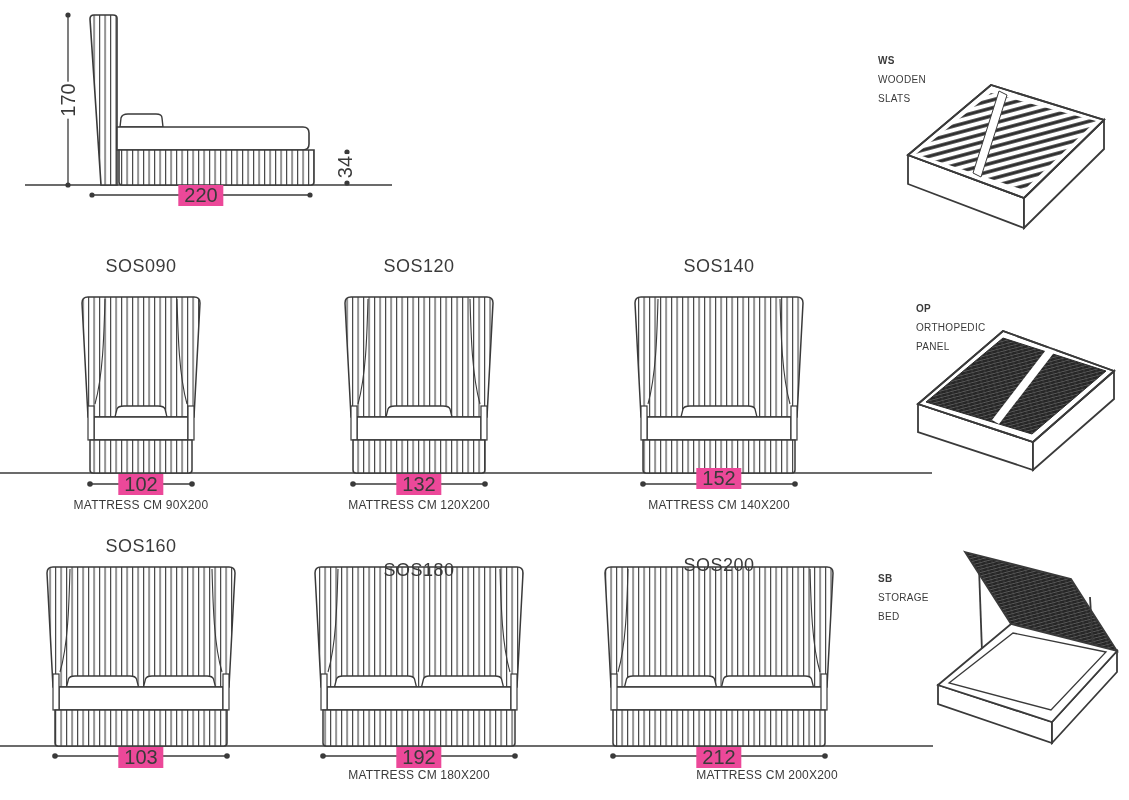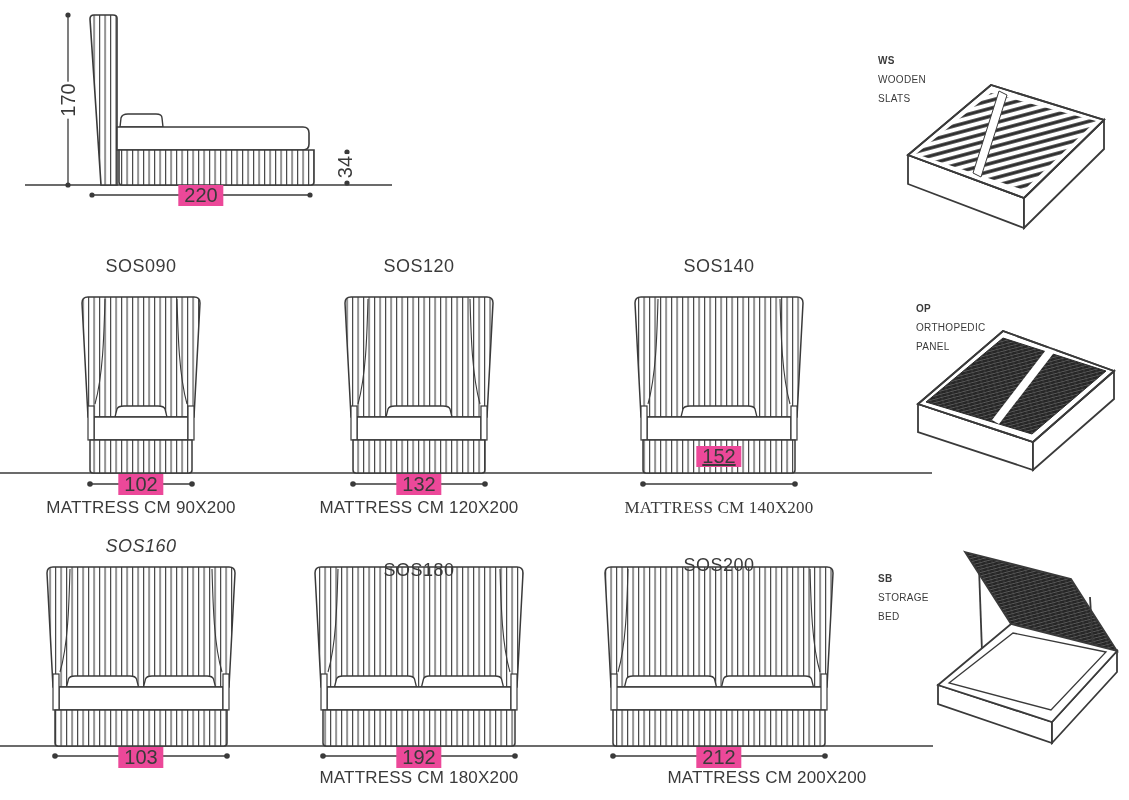--- a/index.html
+++ b/index.html
@@ -4,21 +4,21 @@
 <style>
   html,body{margin:0;padding:0;background:#fff;}
   .canvas{
     position:relative;width:1129px;height:800px;background:#fff;overflow:hidden;
     font-family:"Liberation Sans",sans-serif;color:#3a3a3a;
   }
   .canvas svg.art{position:absolute;left:0;top:0;z-index:1;}
   .txt{position:absolute;z-index:2;white-space:nowrap;color:#3a3a3a;}
   .t-title{font-size:18px;letter-spacing:0.5px;transform:translateX(-50%);}
   .t-dim{font-size:20px;line-height:21px;background:#ec4899;padding:0 6px;transform:translateX(-50%);}
-  .t-mat{font-size:17px;letter-spacing:0.2px;transform:translateX(-50%);}
+  .t-mat{font-size:12px;letter-spacing:0.2px;transform:translateX(-50%);}
   .t-rot{font-size:20px;line-height:20px;background:#fff;padding:1px 2px;transform:translate(-50%,-50%) rotate(-90deg);}
   .legend{position:absolute;z-index:2;font-size:10px;line-height:19px;letter-spacing:0.3px;}
   .legend .code{font-weight:bold;}
 </style>
 </head>
 <body>
 
 <div class="canvas">
 
   <svg class="art" width="1129" height="800" viewBox="0 0 1129 800">
@@ -201,27 +201,27 @@
   <div class="txt t-rot" style="left:68px;top:100px;">170</div>
   <div class="txt t-dim" style="left:201px;top:185px;">220</div>
   <div class="txt t-rot" style="left:345px;top:167px;">34</div>
 
   <div class="txt t-title" style="left:141px;top:256px;">SOS090</div>
   <div class="txt t-title" style="left:419px;top:256px;">SOS120</div>
   <div class="txt t-title" style="left:719px;top:256px;">SOS140</div>
 
   <div class="txt t-dim" style="left:141px;top:474px;">102</div>
   <div class="txt t-dim" style="left:419px;top:474px;text-align:right;">132</div>
-  <div class="txt t-dim" style="left:719px;top:446px;text-decoration:underline;">152</div>
+  <div class="txt t-dim" style="left:719px;top:468px;">152</div>
 
   <div class="txt t-mat" style="left:141px;top:498px;">MATTRESS CM 90X200</div>
   <div class="txt t-mat" style="left:419px;top:498px;">MATTRESS CM 120X200</div>
-  <div class="txt t-mat" style="left:719px;top:498px;font-family:Liberation Serif, serif;">MATTRESS CM 140X200</div>
-
-  <div class="txt t-title" style="left:141px;top:536px;font-style:italic;">SOS160</div>
+  <div class="txt t-mat" style="left:719px;top:498px;">MATTRESS CM 140X200</div>
+
+  <div class="txt t-title" style="left:141px;top:536px;">SOS160</div>
   <div class="txt t-title" style="left:419px;top:560px;">SOS180</div>
   <div class="txt t-title" style="left:719px;top:536px;margin-top:19px;">SOS200</div>
 
   <div class="txt t-dim" style="left:141px;top:747px;">103</div>
   <div class="txt t-dim" style="left:419px;top:747px;">192</div>
   <div class="txt t-dim" style="left:719px;top:747px;">212</div>
 
   <div class="txt t-mat" style="left:419px;top:768px;">MATTRESS CM 180X200</div>
   <div class="txt t-mat" style="left:719px;top:768px;margin-left:48px;">MATTRESS CM 200X200</div>
 

